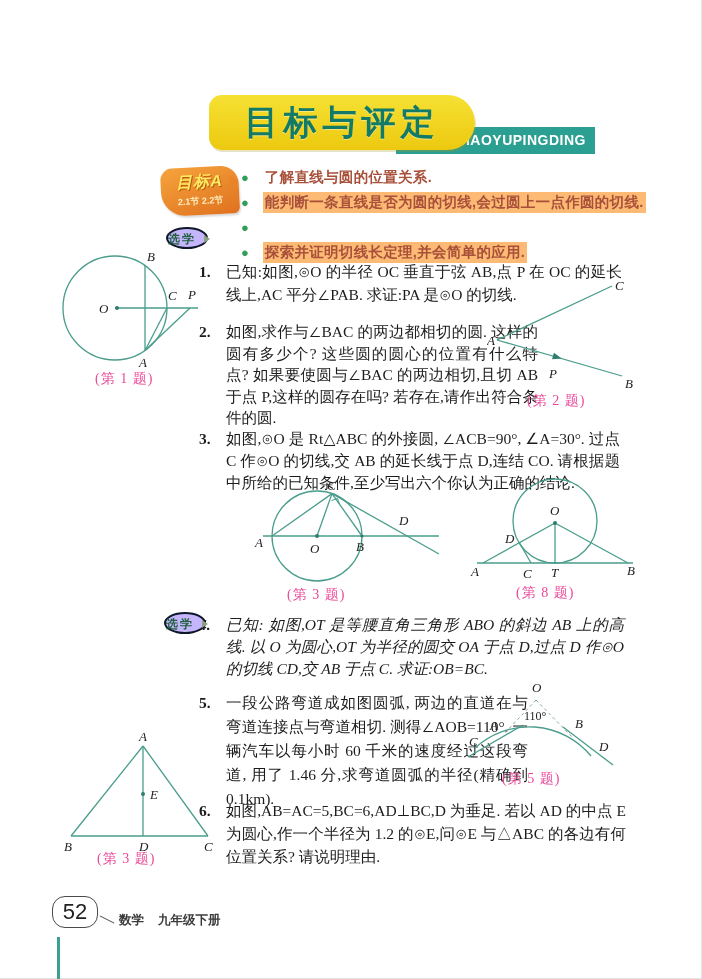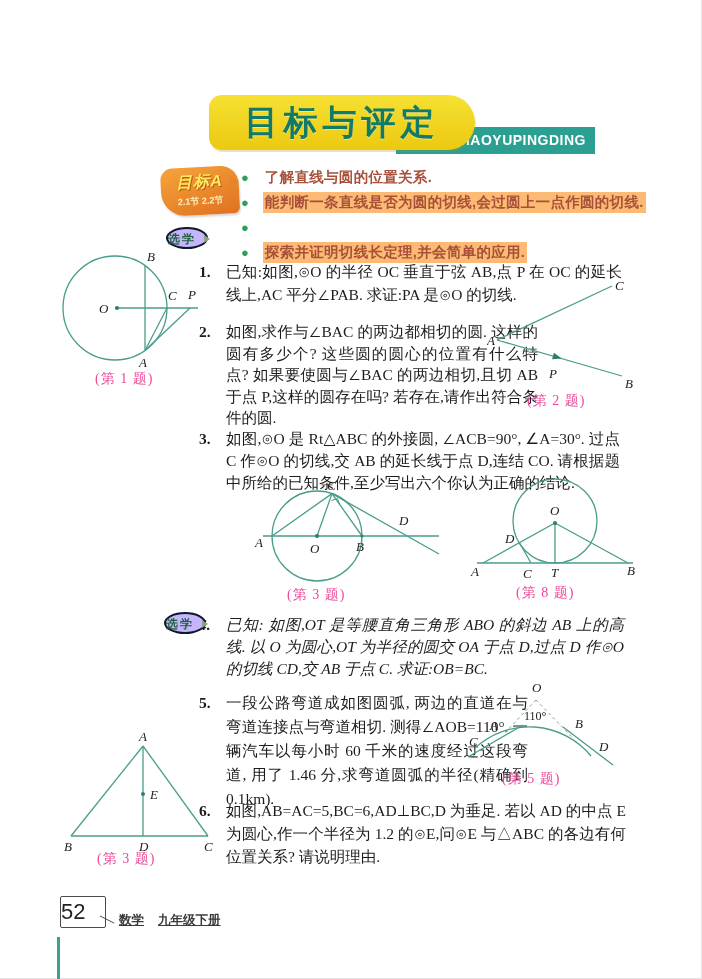--- a/index.html
+++ b/index.html
@@ -65,26 +65,26 @@
   .fig-line{stroke:#4a9d8c;stroke-width:1.3;fill:none;}
   .fig-dash{stroke:#7fa89d;stroke-width:1;fill:none;stroke-dasharray:3 3;}
   .fig-dot{fill:#2e7d6e;}
   .fig-label{font:italic 13px "Liberation Serif",serif;fill:#222;}
   .fig-small{font:12px "Liberation Serif",serif;fill:#222;}
   .caption{position:absolute;font:14px "Liberation Serif",serif;color:#ec4899;
         letter-spacing:1px;white-space:nowrap;}
 
   
   .page-num-box{position:absolute;left:52px;top:896px;width:46px;height:32px;
-        border:1.5px solid #4a4a4a;border-radius:2px;background:#fff;
-        font:22px/30px "Liberation Sans",sans-serif;color:#222;box-sizing:border-box;margin-left:8px;}
+        border:1.5px solid #4a4a4a;border-radius:13px;background:#fff;
+        font:22px/30px "Liberation Sans",sans-serif;color:#222;text-align:center;box-sizing:border-box;}
   .footer-tick{position:absolute;left:99px;top:919px;width:16px;height:0;
         border-top:1.5px solid #4a4a4a;transform:rotate(27deg);}
   .footer-text{position:absolute;left:119px;top:912px;
-        font:bold 12.5px "Liberation Sans",sans-serif;color:#3a3a3a;text-decoration:underline;}
+        font:bold 12.5px "Liberation Sans",sans-serif;color:#3a3a3a;}
   .footer-text .vol{margin-left:14px;}
   .footer-stripe{position:absolute;left:57px;top:937px;width:3px;height:42px;background:#3aa08f;}
 </style>
 </head>
 <body>
 
 <div class="page">
 
   <div class="pinyin-bar">MUBIAOYUPINGDING</div>
   <div class="title-box">

